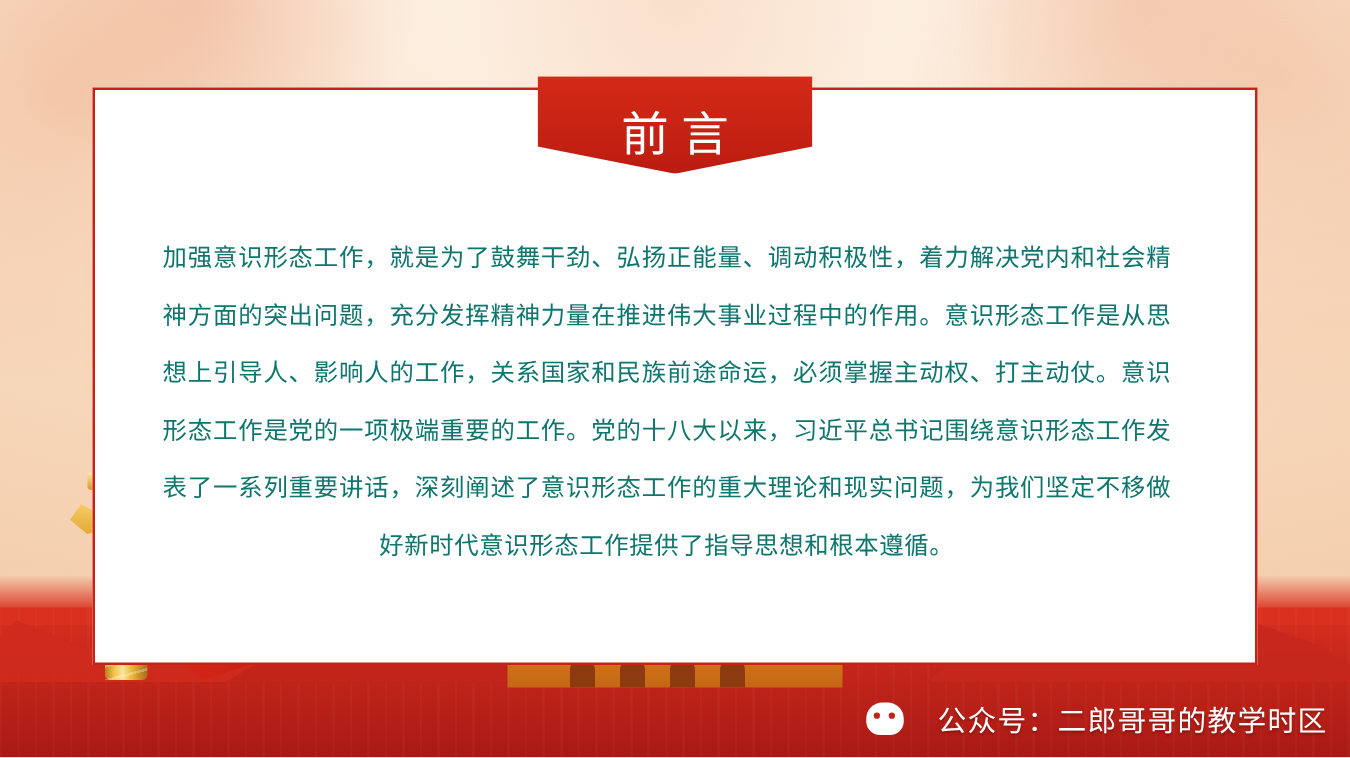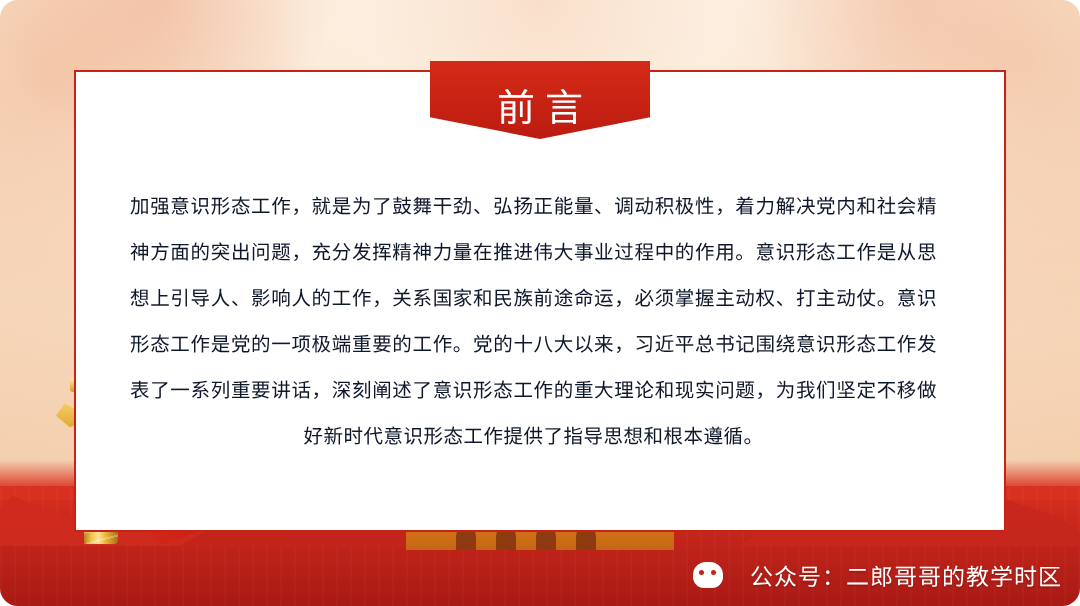--- a/index.html
+++ b/index.html
@@ -8,21 +8,20 @@
     background: #ffffff;
   }
   .slide {
     position: relative;
     width: 1080px;
     height: 606px;
     overflow: hidden;
     font-family: "Liberation Sans", "DejaVu Sans", sans-serif;
     background:
       radial-gradient(120% 90% at 50% 0%, #fdf2e6 0%, #fbe7d3 38%, #f7d9bd 62%, #f3cdab 100%);
-    border-radius: 18px;
   }
 
   
   .bg-wash-left {
     position: absolute;
     left: 0; top: 0;
     width: 46%; height: 62%;
     background:
       radial-gradient(70% 85% at 10% 20%, rgba(232,150,104,0.35) 0%, rgba(232,150,104,0.12) 45%, rgba(232,150,104,0) 75%),
       radial-gradient(50% 60% at 32% 0%, rgba(226,120,80,0.25) 0%, rgba(226,120,80,0) 70%);
@@ -255,21 +254,21 @@
     text-indent: 10px;
     font-weight: 400;
     font-family: "DejaVu Serif", "Liberation Serif", serif;
   }
 
   .body-text {
     position: absolute;
     left: 54px;
     right: 67px;
     top: 112px;
-    color: #0f172a;
+    color: #0f766e;
     font-size: 19.5px;
     line-height: 46px;
     text-align: justify;
     text-align-last: center;
     letter-spacing: 0.5px;
     font-family: "DejaVu Sans", "Liberation Sans", sans-serif;
   }
   .body-text p {
     margin: 0;
     text-indent: 0;

